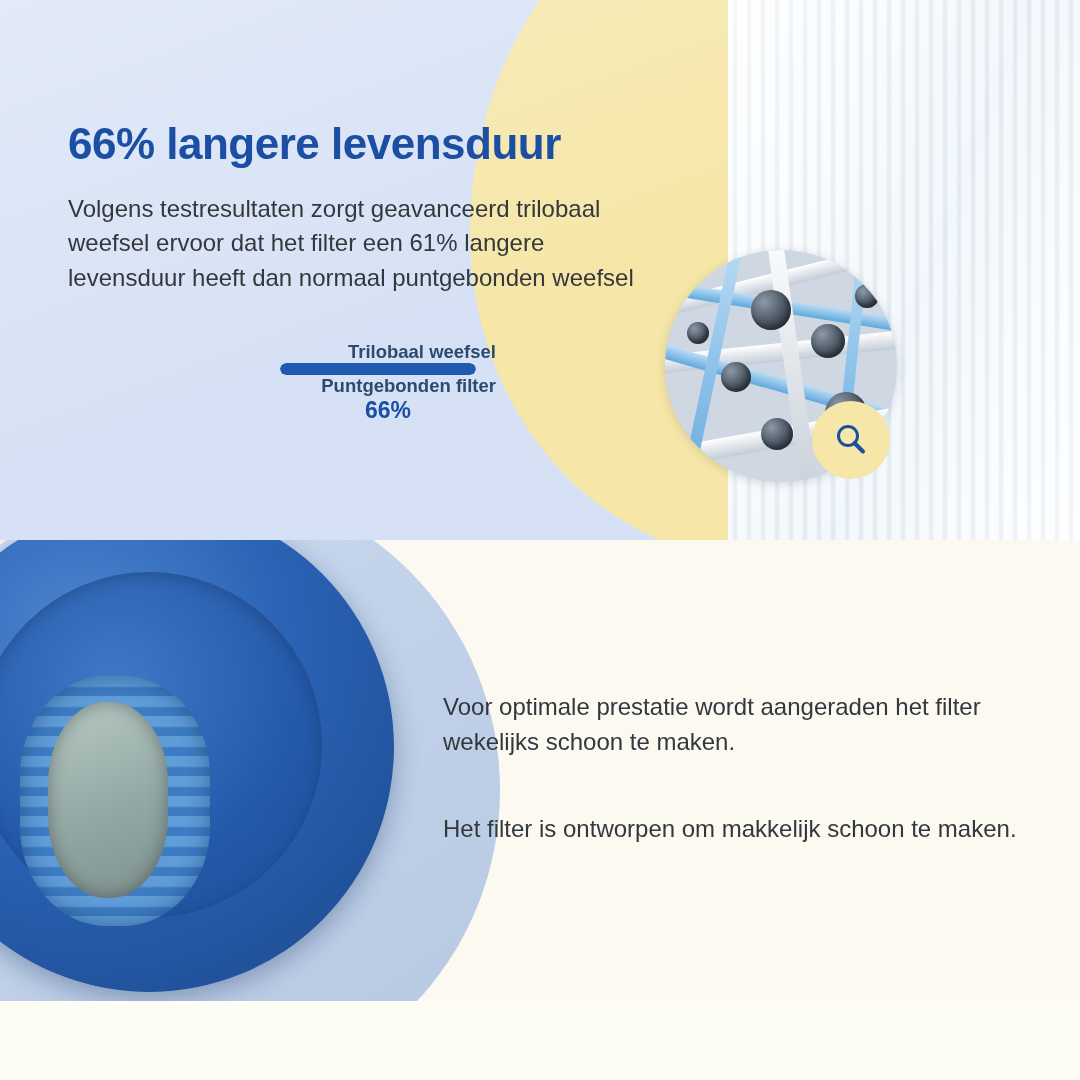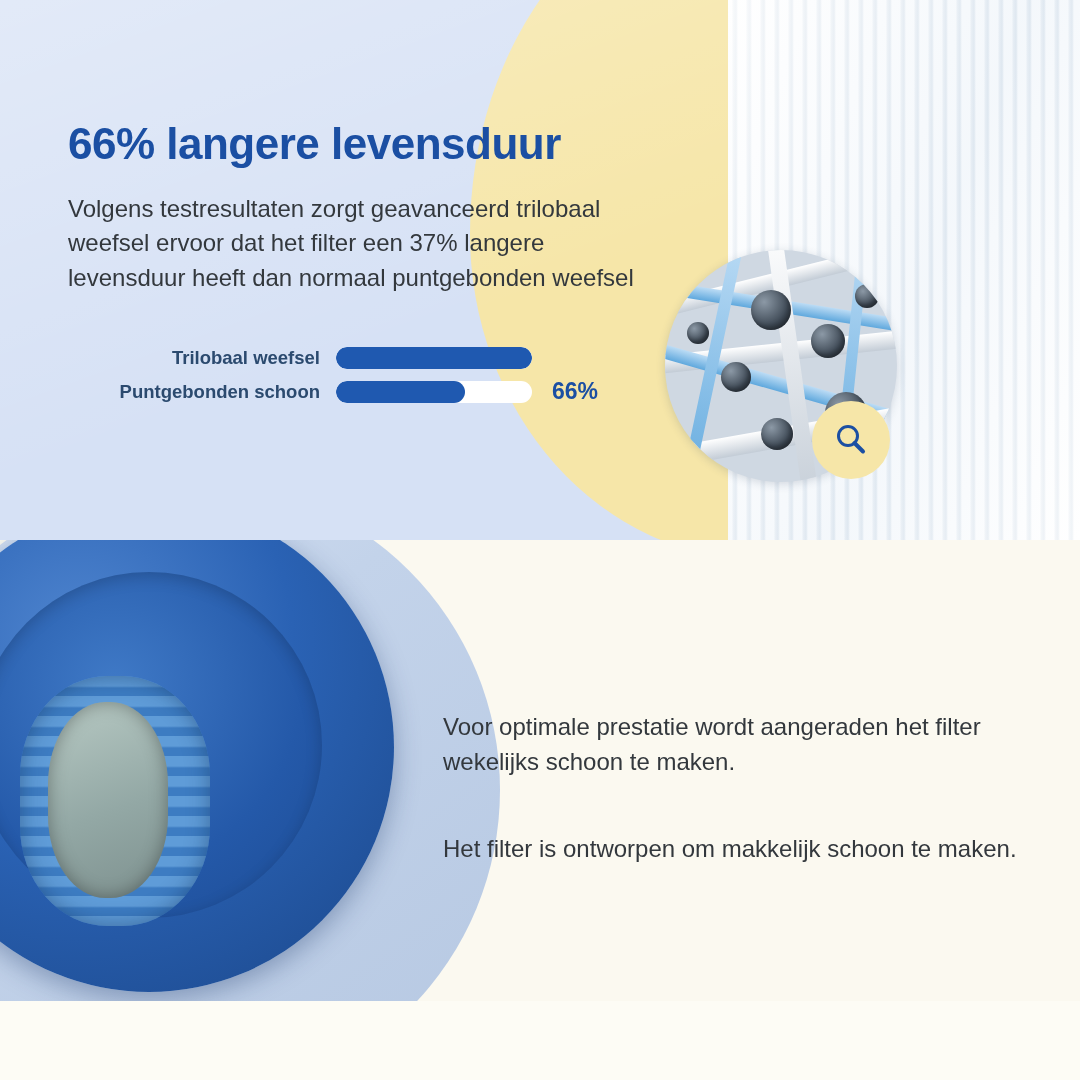--- a/index.html
+++ b/index.html
@@ -78,20 +78,21 @@
 
   
   .bars {
     margin-top: 46px;
     position: relative;
   }
   .bar-row {
     display: flex;
     align-items: center;
     height: 34px;
+    flex-direction: column;
   }
   .bar-label {
     width: 268px;
     text-align: right;
     padding-right: 16px;
     font-size: 18.5px;
     font-weight: 700;
     color: #2b4a6f;
     white-space: nowrap;
   }
@@ -217,52 +218,51 @@
     width: 600px;
   }
   .headline2 {
     font-size: 40px;
     font-weight: 700;
     letter-spacing: -0.4px;
     color: #1b4fa3;
     line-height: 1.1;
   }
   .body2 {
-    margin-top: 20px;
     font-size: 24px;
     line-height: 1.45;
     color: #33383d;
     max-width: 590px;
   }
   .body2.second { margin-top: 52px; }
 </style>
 </head>
 <body>
 
 <div id="page">
 
   <div class="top-panel">
     <div class="yellow-blob"></div>
     <div class="pleat-photo"></div>
     <div class="top-wash"></div>
 
     <div class="top-content">
       <div class="headline">66% langere levensduur</div>
-      <div class="body-text">Volgens testresultaten zorgt geavanceerd trilobaal weefsel ervoor dat het filter een 37% langere levensduur heeft dan normaal puntgebonden weefsel</div>
+      <div class="body-text">Volgens testresultaten zorgt geavanceerd trilobaal weefsel ervoor dat het filter een 61% langere levensduur heeft dan normaal puntgebonden weefsel</div>
 
       <div class="bars">
         <div class="bar-row">
           <div class="bar-label">Trilobaal weefsel</div>
           <div class="bar-track">
             <div class="bar-fill" id="fill0" style="width: 100%;"></div>
           </div>
           <div class="bar-value"></div>
         </div>
         <div class="bar-row">
-          <div class="bar-label">Puntgebonden schoon</div>
+          <div class="bar-label">Puntgebonden filter</div>
           <div class="bar-track">
             <div class="bar-fill" id="fill1" style="width: 66%;"></div>
           </div>
           <div class="bar-value">66%</div>
         </div>
       </div>
     </div>
 
     <div class="micro-circle">
       <div class="fiber" style="left:-20px; top:18px; width:300px; height:16px; transform:rotate(-14deg);"></div>

